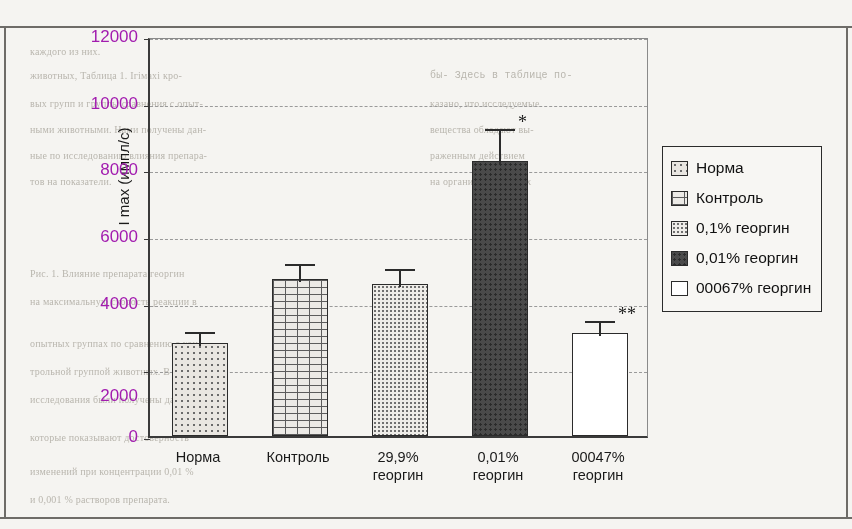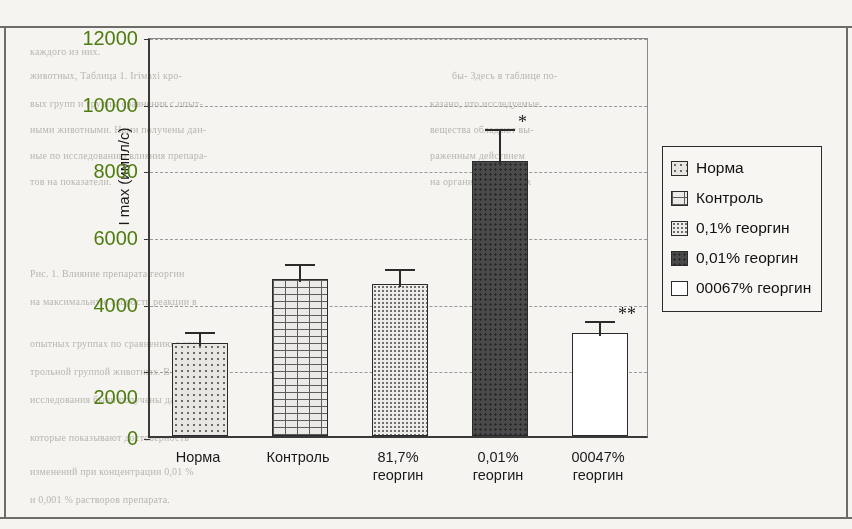--- a/index.html
+++ b/index.html
@@ -81,22 +81,22 @@
     color: #1a1a1a;
     transform: rotate(-90deg);
     transform-origin: center center;
     white-space: nowrap;
   }
   .y-tick-label {
     position: absolute;
     right: 0;
     width: 70px;
     text-align: right;
-    font-size: 20px;
-    color: #4d7c0f;
+    font-size: 17px;
+    color: #a21caf;
   }
   #ylabels {
     position: absolute;
     left: 34px;
     top: 0;
     width: 82px;
     height: 485px;
   }
 
   #plot {
@@ -243,21 +243,21 @@
 <div id="page">
 
   <div class="page-border-top"></div>
   <div class="page-border-bottom"></div>
   <div class="page-border-left"></div>
   <div class="page-border-right"></div>
 
   <div id="bg-layer">
       <div class="bg-text" style="left: 30px; top: 46px;">каждого из них.</div>
       <div class="bg-text" style="left: 30px; top: 70px;">животных, Таблица 1.   Ігімахі  кро-</div>
-      <div class="bg-text" style="left: 452px; top: 70px;">бы-        Здесь в таблице по-</div>
+      <div class="bg-text" style="left: 430px; top: 70px; font-family: Liberation Mono, monospace;">бы-        Здесь в таблице по-</div>
       <div class="bg-text" style="left: 30px; top: 98px;">вых   групп   и   группы   сравнения   с   опыт-</div>
       <div class="bg-text" style="left: 430px; top: 98px;">казано, что исследуемые</div>
       <div class="bg-text" style="left: 30px; top: 124px;">ными   животными.   Нами   получены   дан-</div>
       <div class="bg-text" style="left: 430px; top: 124px;">вещества  обладают  вы-</div>
       <div class="bg-text" style="left: 30px; top: 150px;">ные   по   исследованию   влияния   препара-</div>
       <div class="bg-text" style="left: 430px; top: 150px;">раженным   действием</div>
       <div class="bg-text" style="left: 30px; top: 176px;">тов на показатели.</div>
       <div class="bg-text" style="left: 430px; top: 176px;">на   организм   животных</div>
       <div class="bg-text" style="left: 30px; top: 268px;">Рис. 1. Влияние препарата георгин</div>
       <div class="bg-text" style="left: 30px; top: 296px;">на   максимальную   скорость   реакции   в</div>
@@ -331,21 +331,21 @@
     </div>
 
     <div id="xlabels">
         <div class="x-label" style="left: 0px; width: 100px; top: 6px;">
           <div>Норма</div>
         </div>
         <div class="x-label" style="left: 100px; width: 100px; top: 6px;">
           <div>Контроль</div>
         </div>
         <div class="x-label" style="left: 200px; width: 100px; top: 6px;">
-          <div>81,7%</div>
+          <div>29,9%</div>
           <div>георгин</div>
         </div>
         <div class="x-label" style="left: 300px; width: 100px; top: 6px;">
           <div>0,01%</div>
           <div>георгин</div>
         </div>
         <div class="x-label" style="left: 400px; width: 100px; top: 6px;">
           <div>00047%</div>
           <div>георгин</div>
         </div>

